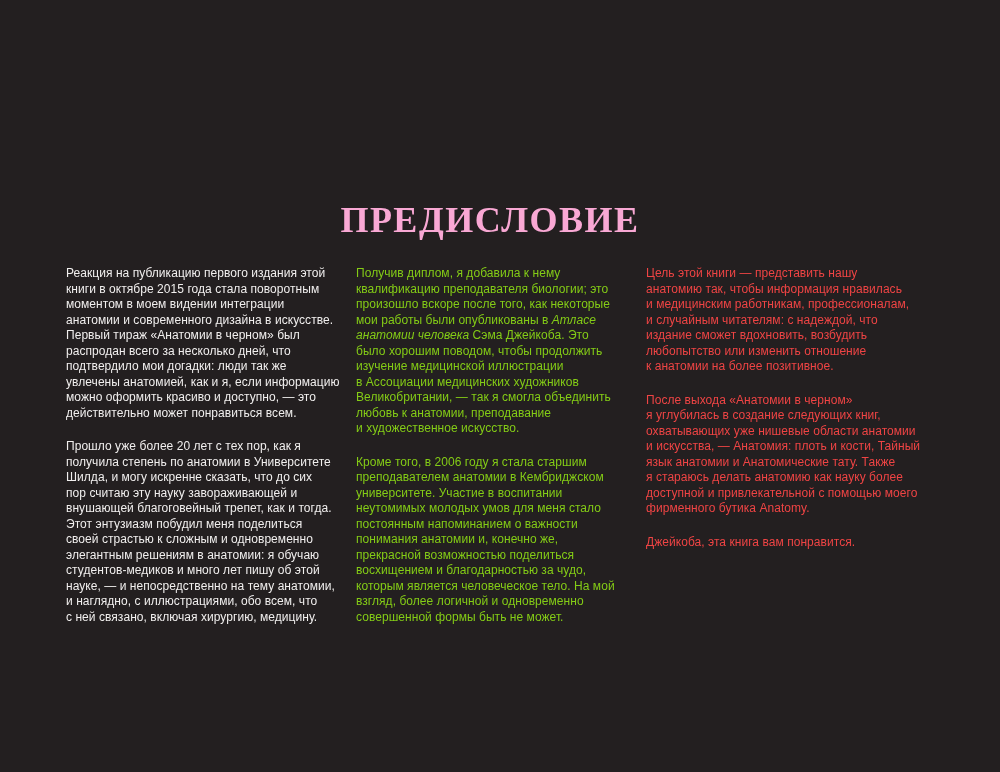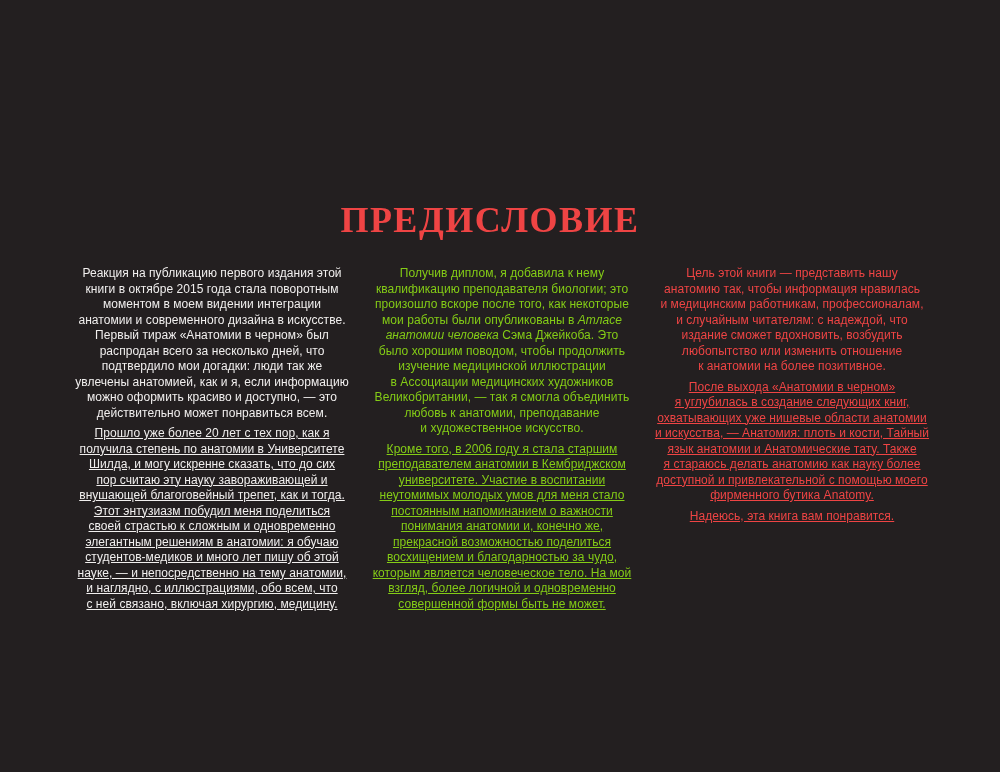--- a/index.html
+++ b/index.html
@@ -38,35 +38,33 @@
     font-weight: 500;
     letter-spacing: 0.05px;
     white-space: pre;
   }
   #col1 { left: 66px; }
   #col2 { left: 356px; }
   #col3 { left: 646px; }
   .para {
     margin: 0;
     padding: 0;
-    text-align: center;
   }
   .para + .para {
-    margin-top: 5px;
-    text-decoration: underline;
+    margin-top: 18px;
   }
   .italic {
     font-style: italic;
   }
 </style>
 </head>
 <body style="background: rgb(35, 31, 32);">
 
 <div id="page" style="background: rgb(35, 31, 32);">
-  <h1 class="title" style="color: #ef4444;">ПРЕДИСЛОВИЕ</h1>
+  <h1 class="title" style="color: #f9a8d4;">ПРЕДИСЛОВИЕ</h1>
   <div class="column" id="col1" style="color: rgb(241, 239, 238);"><p class="para"><span>Реакция на публикацию первого издания этой
 книги в октябре 2015 года стала поворотным
 моментом в моем видении интеграции
 анатомии и современного дизайна в искусстве.
 Первый тираж «Анатомии в черном» был
 распродан всего за несколько дней, что
 подтвердило мои догадки: люди так же
 увлечены анатомией, как и я, если информацию
 можно оформить красиво и доступно, — это
 действительно может понравиться всем.</span></p><p class="para"><span>Прошло уже более 20 лет с тех пор, как я
@@ -108,14 +106,14 @@
 и случайным читателям: с надеждой, что
 издание сможет вдохновить, возбудить
 любопытство или изменить отношение
 к анатомии на более позитивное.</span></p><p class="para"><span>После выхода «Анатомии в черном»
 я углубилась в создание следующих книг,
 охватывающих уже нишевые области анатомии
 и искусства, — Анатомия: плоть и кости, Тайный
 язык анатомии и Анатомические тату. Также
 я стараюсь делать анатомию как науку более
 доступной и привлекательной с помощью моего
-фирменного бутика Anatomy.</span></p><p class="para"><span>Надеюсь, эта книга вам понравится.</span></p></div>
+фирменного бутика Anatomy.</span></p><p class="para"><span>Джейкоба, эта книга вам понравится.</span></p></div>
 </div>
 
 </body></html>

